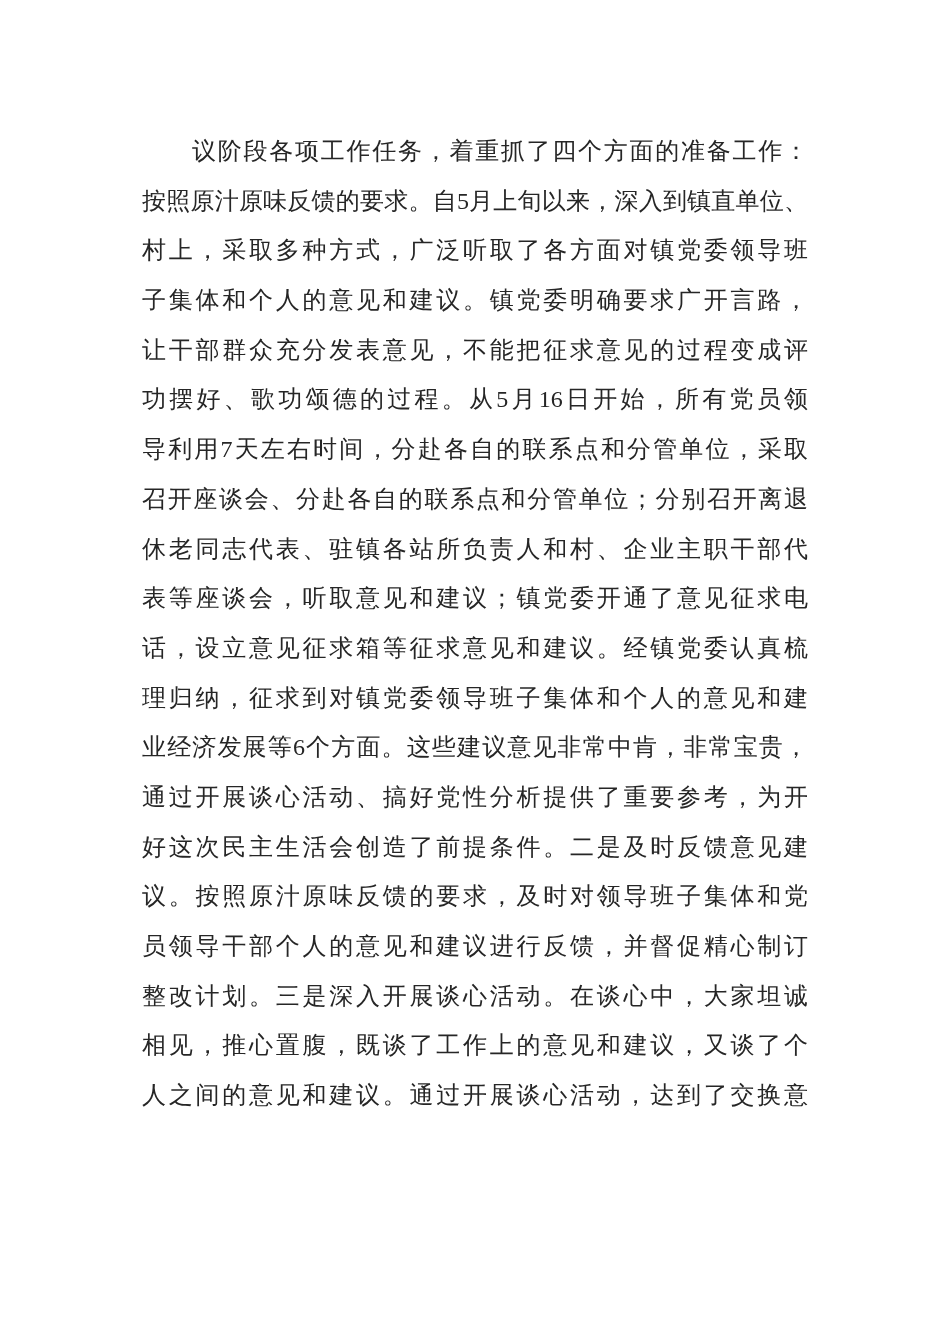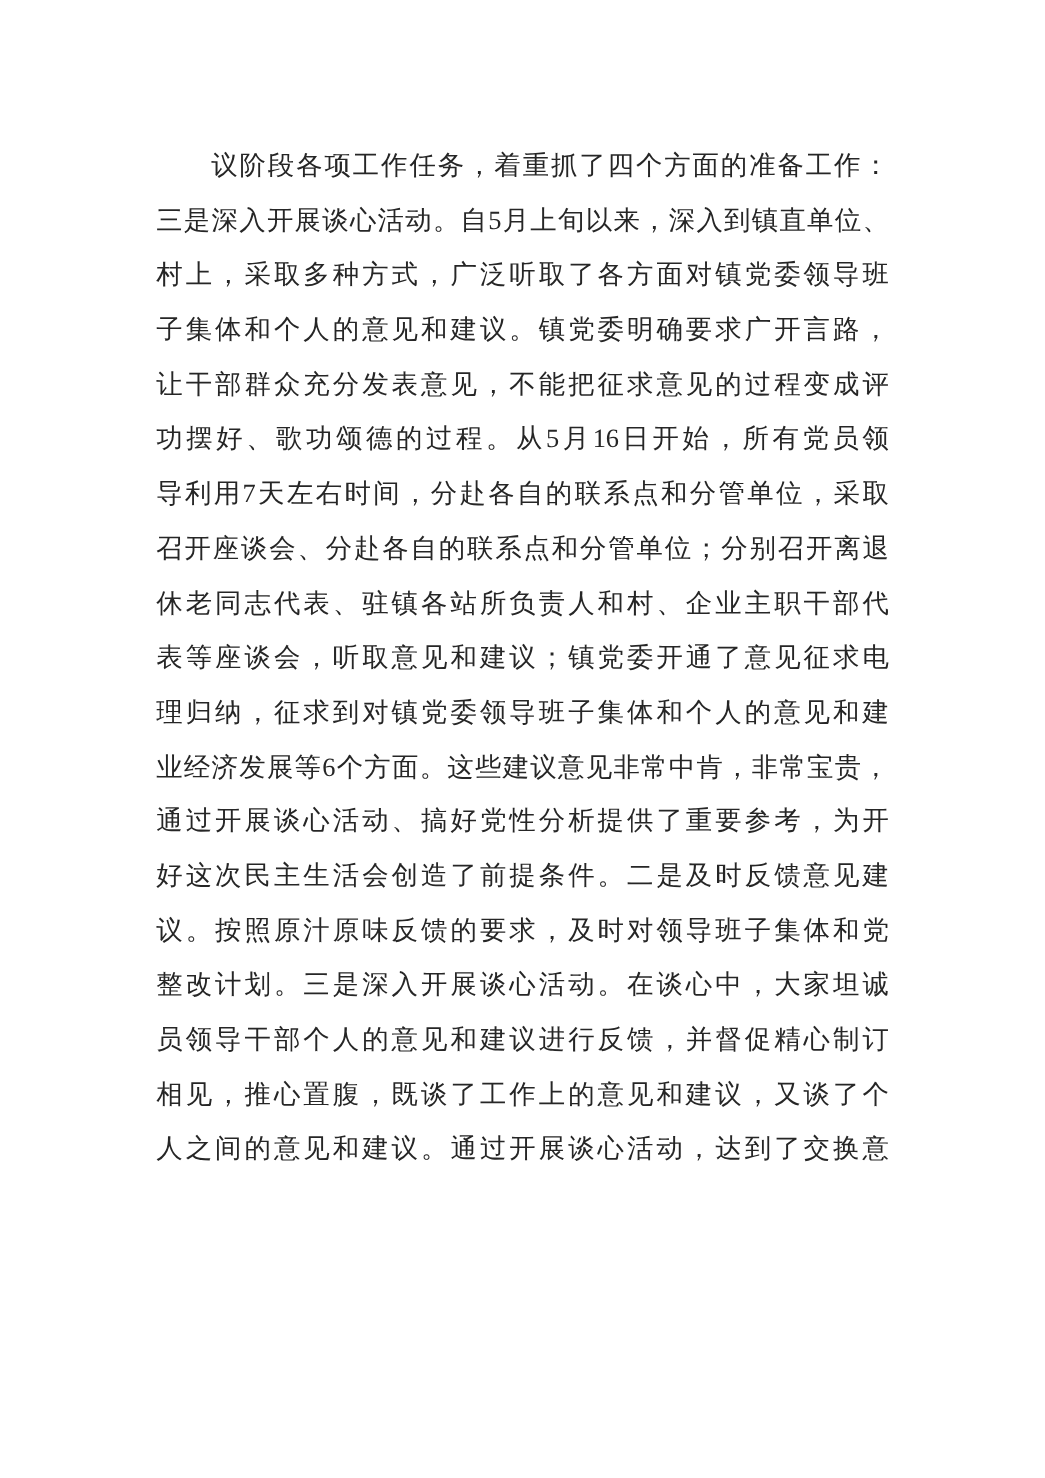--- a/index.html
+++ b/index.html
@@ -34,32 +34,33 @@
   .text-line.first-line {
     text-indent: 50px;
   }
 </style>
 </head>
 <body>
 
 <div class="page">
   <div class="text-block">
     <div class="text-line first-line">议阶段各项工作任务，着重抓了四个方面的准备工作：</div>
-    <div class="text-line">三是深入开展谈心活动。自5月上旬以来，深入到镇直单位、</div>
+    <div class="text-line">按照原汁原味反馈的要求。自5月上旬以来，深入到镇直单位、</div>
     <div class="text-line">村上，采取多种方式，广泛听取了各方面对镇党委领导班</div>
     <div class="text-line">子集体和个人的意见和建议。镇党委明确要求广开言路，</div>
     <div class="text-line">让干部群众充分发表意见，不能把征求意见的过程变成评</div>
     <div class="text-line">功摆好、歌功颂德的过程。从5月16日开始，所有党员领</div>
     <div class="text-line">导利用7天左右时间，分赴各自的联系点和分管单位，采取</div>
     <div class="text-line">召开座谈会、分赴各自的联系点和分管单位；分别召开离退</div>
     <div class="text-line">休老同志代表、驻镇各站所负责人和村、企业主职干部代</div>
     <div class="text-line">表等座谈会，听取意见和建议；镇党委开通了意见征求电</div>
+    <div class="text-line">话，设立意见征求箱等征求意见和建议。经镇党委认真梳</div>
     <div class="text-line">理归纳，征求到对镇党委领导班子集体和个人的意见和建</div>
     <div class="text-line">业经济发展等6个方面。这些建议意见非常中肯，非常宝贵，</div>
     <div class="text-line">通过开展谈心活动、搞好党性分析提供了重要参考，为开</div>
     <div class="text-line">好这次民主生活会创造了前提条件。二是及时反馈意见建</div>
     <div class="text-line">议。按照原汁原味反馈的要求，及时对领导班子集体和党</div>
+    <div class="text-line">员领导干部个人的意见和建议进行反馈，并督促精心制订</div>
     <div class="text-line">整改计划。三是深入开展谈心活动。在谈心中，大家坦诚</div>
-    <div class="text-line">员领导干部个人的意见和建议进行反馈，并督促精心制订</div>
     <div class="text-line">相见，推心置腹，既谈了工作上的意见和建议，又谈了个</div>
     <div class="text-line">人之间的意见和建议。通过开展谈心活动，达到了交换意</div>
   </div>
 </div>
 
 </body></html>

